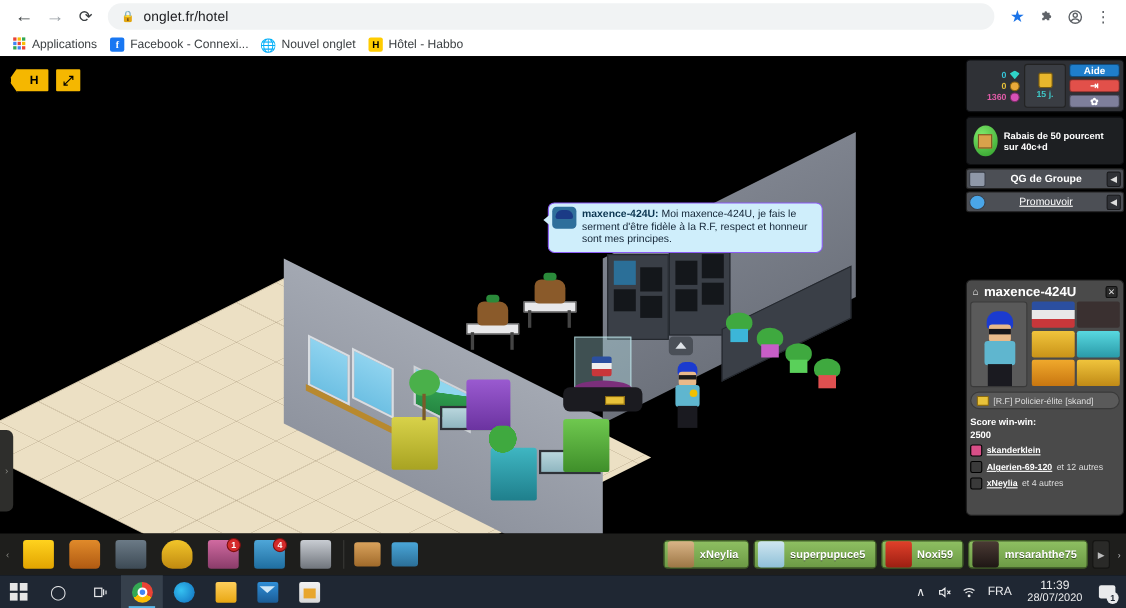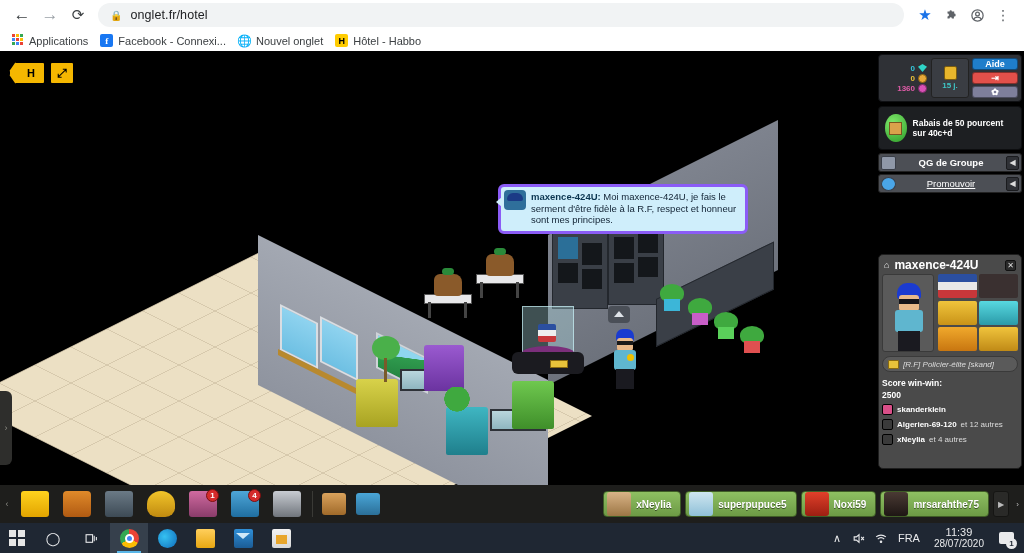--- a/index.html
+++ b/index.html
@@ -99,21 +99,21 @@
   .plant .leaf { position:absolute; bottom:9px; left:0; width:24px; height:18px; background:#3fa93f; border-radius:50% 50% 40% 40%; }
   .sofa { position:absolute; border-radius:3px 3px 2px 2px; }
   .tbl-glass { position:absolute; background:linear-gradient(#b9d6dd,#8fb6c0); border:2px solid #2e3238; }
   .reindeer-table { position:absolute; }
   .avatar-body { position:absolute; }
   #trophy-case { position:absolute; }
 
   
   #chat-bubble {
     position:absolute; left:498px; top:133px; width:250px;
-    background:#cfeefb; border:3px solid #8b5cf6; border-radius:6px;
+    background:#cfeefb; border:1px solid #8b5cf6; border-radius:6px;
     padding:4px 6px 5px 30px; font-size:9.5px; line-height:11.5px; color:#123;
   }
   #chat-bubble .who { font-weight:bold; color:#0b3550; }
   #chat-bubble-avatar {
     position:absolute; left:3px; top:3px; width:22px; height:20px;
     background:#2f6f9b; border-radius:4px;
   }
   #chat-bubble-avatar::after{
     content:""; position:absolute; left:3px; top:3px; width:16px; height:8px;
     background:#1b3b86; border-radius:6px 6px 2px 2px;
@@ -212,29 +212,29 @@
   .b2 { background:#3a3030; }
   .b3 { background:linear-gradient(#f0c43c,#c99318); }
   .b4 { background:linear-gradient(#58d8e0,#2a9aa8); }
   .b5 { background:linear-gradient(#f0a92c,#c87610); }
   .b6 { background:linear-gradient(#f0c43c,#c08a16); }
   #motto-bar {
     margin-top:4px; height:16px; background:#5a5a5a; border:1px solid #3a3a3a; border-radius:8px;
     display:flex; align-items:center; gap:4px; padding:0 5px;
   }
   #motto-pencil { width:11px;height:9px;background:#e8c23a;border:1px solid #8a6a10;border-radius:1px; }
-  #motto-text { font-size:8px; color:#ddd; white-space:nowrap; overflow:hidden;font-style:italic; }
+  #motto-text { font-size:8px; color:#ddd; white-space:nowrap; overflow:hidden; }
   #score-title { margin-top:6px; font-size:8.5px; font-weight:bold; color:#fff; }
   #score-value { margin-top:2px; font-size:8.5px; font-weight:bold; color:#fff; }
   .rel-row { display:flex; align-items:center; gap:4px; margin-top:4px; }
   .rel-ico { width:11px;height:11px;border-radius:2px;border:1px solid #000; }
   .rel-ico.heart { background:#d94f88; }
   .rel-ico.star { background:#3a3a3a; }
   .rel-ico.neutral { background:#3a3a3a; }
-  .rel-name { font-size:8px; color:#fff; font-weight:bold; }
+  .rel-name { font-size:8px; color:#fff; font-weight:bold; text-decoration:underline; }
   .rel-suffix { font-size:8px; color:#ddd; }
 
   
   #habbo-toolbar {
     position:absolute; left:0; top:485px; width:1024px; height:38px;
     background:#1e1e1c; display:flex; align-items:center;
   }
   #toolbar-left-arrow { width:14px; height:36px; display:flex; align-items:center; justify-content:center; color:#8a8a84; font-size:9px; }
   .tb-icon { width:42px; height:38px; display:flex; align-items:center; justify-content:center; position:relative; }
   .tb-glyph { width:28px; height:26px; border-radius:3px; }

